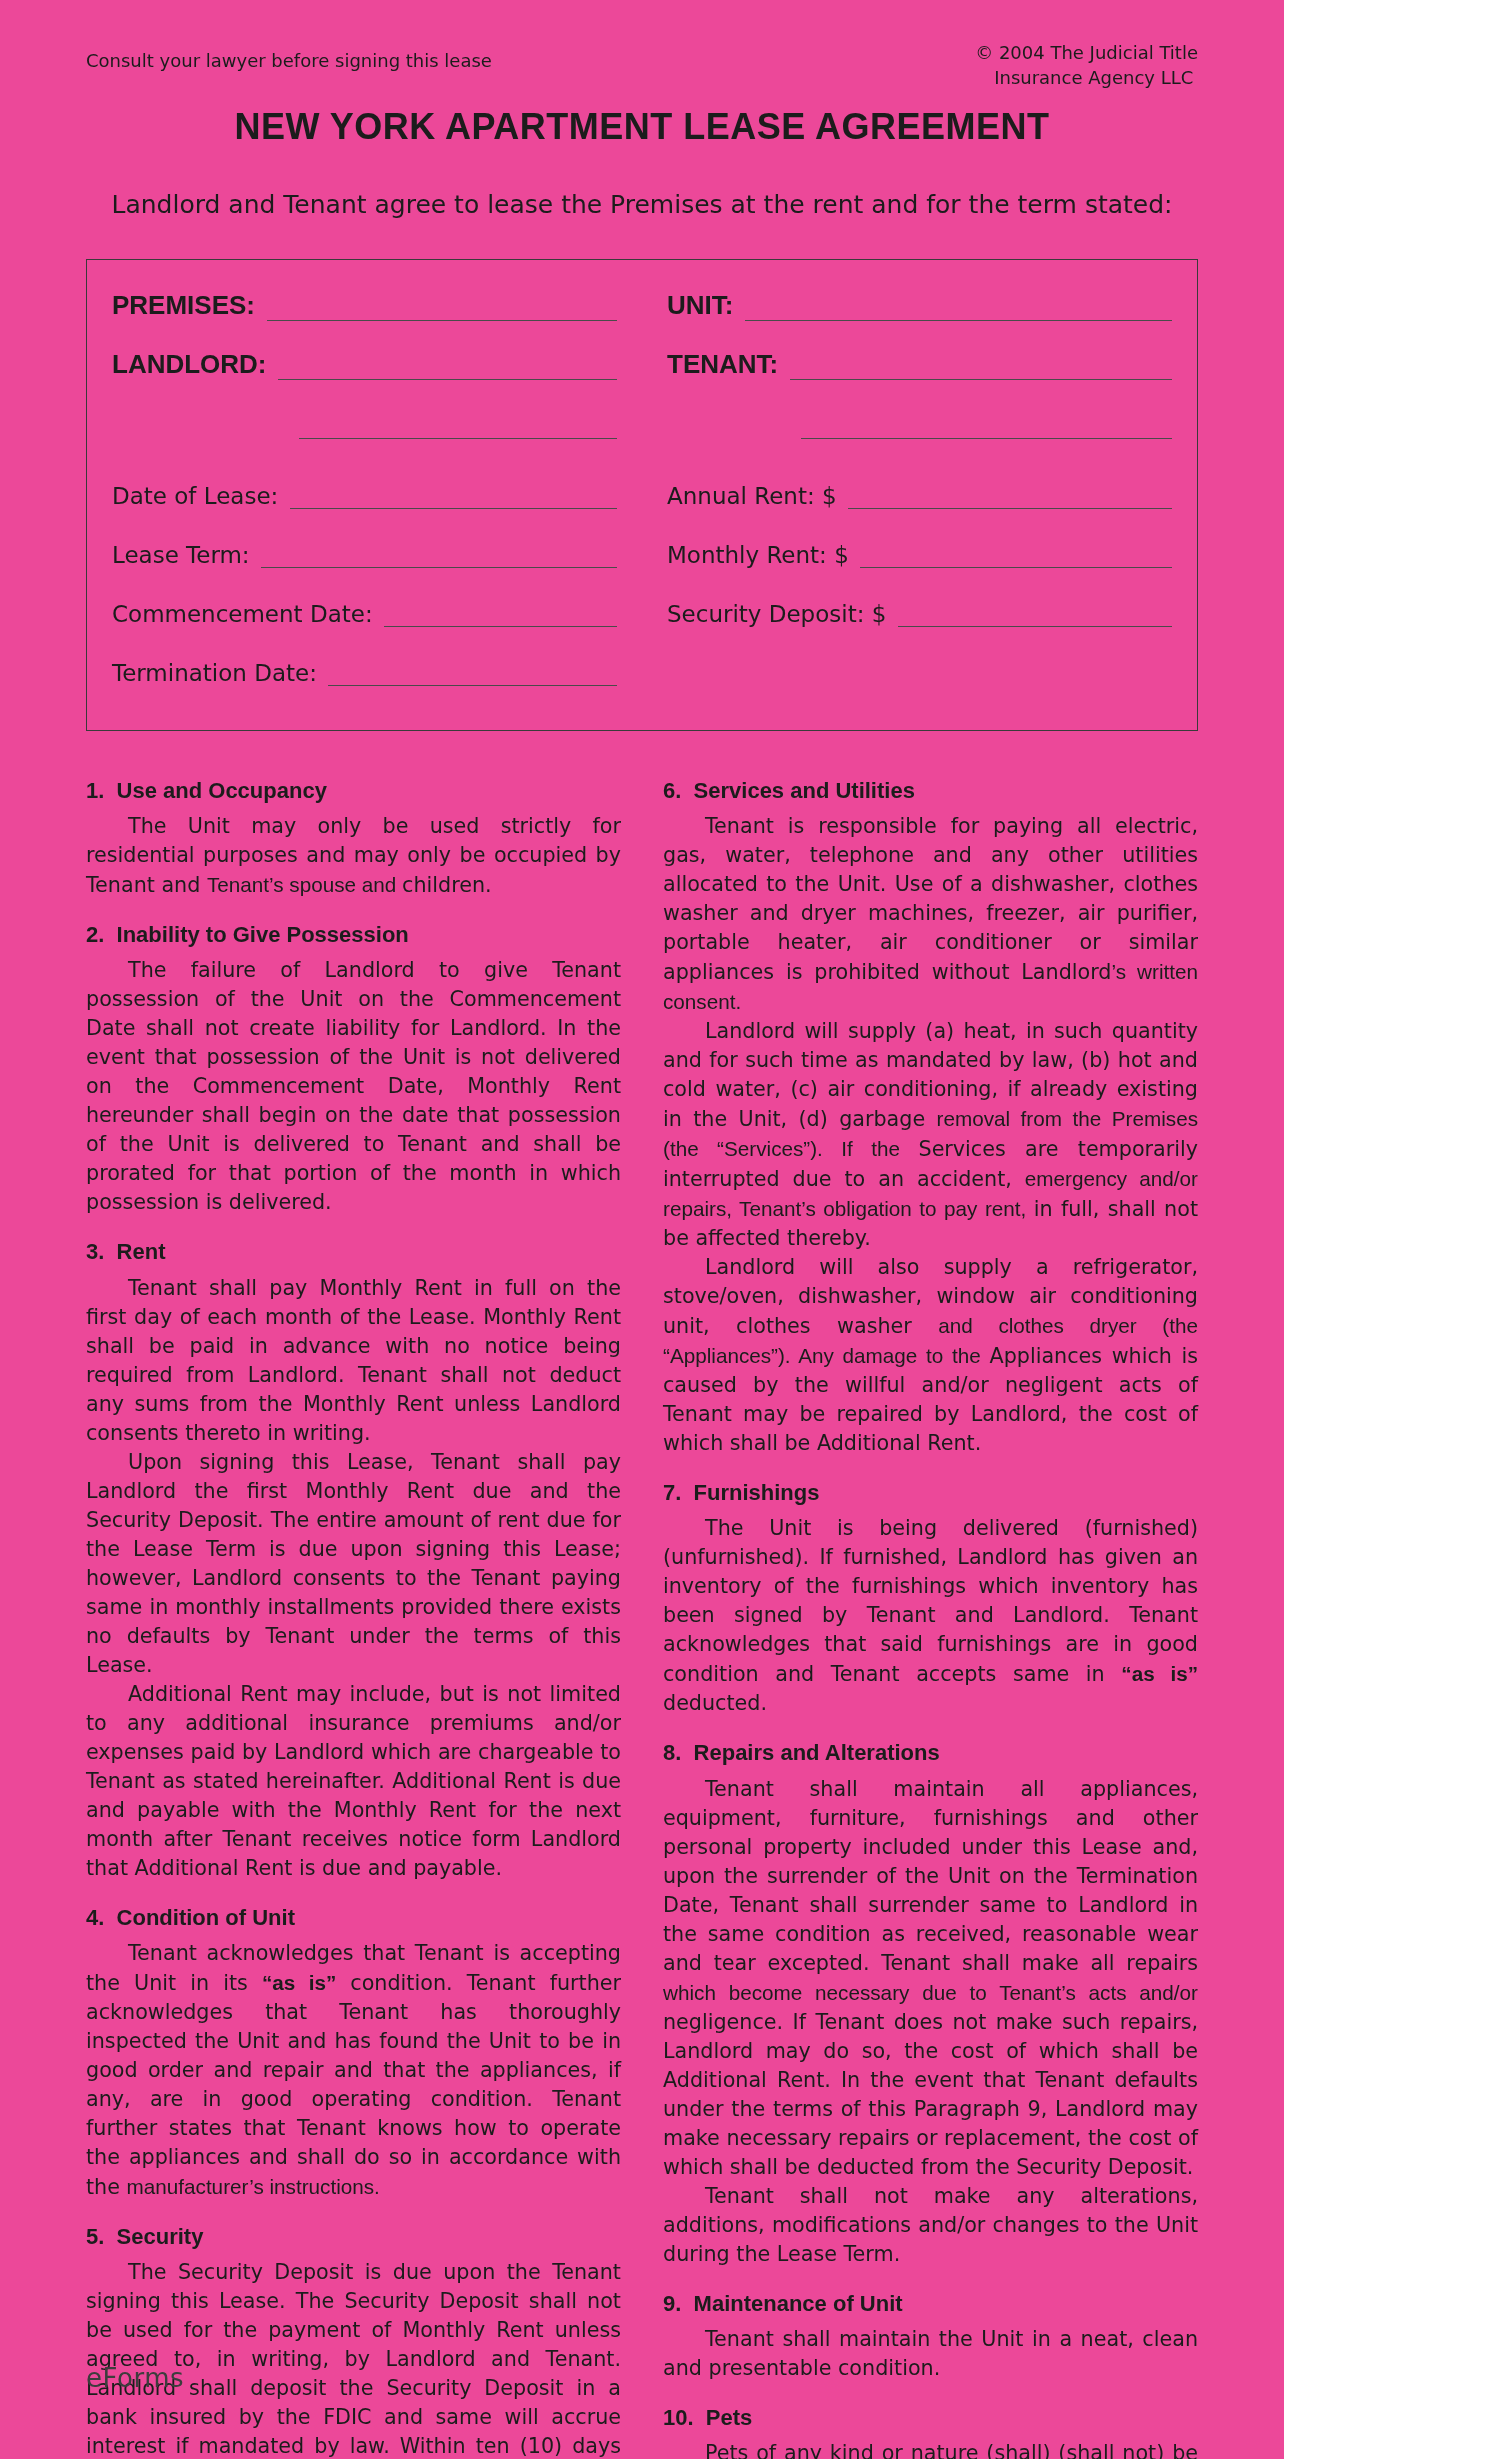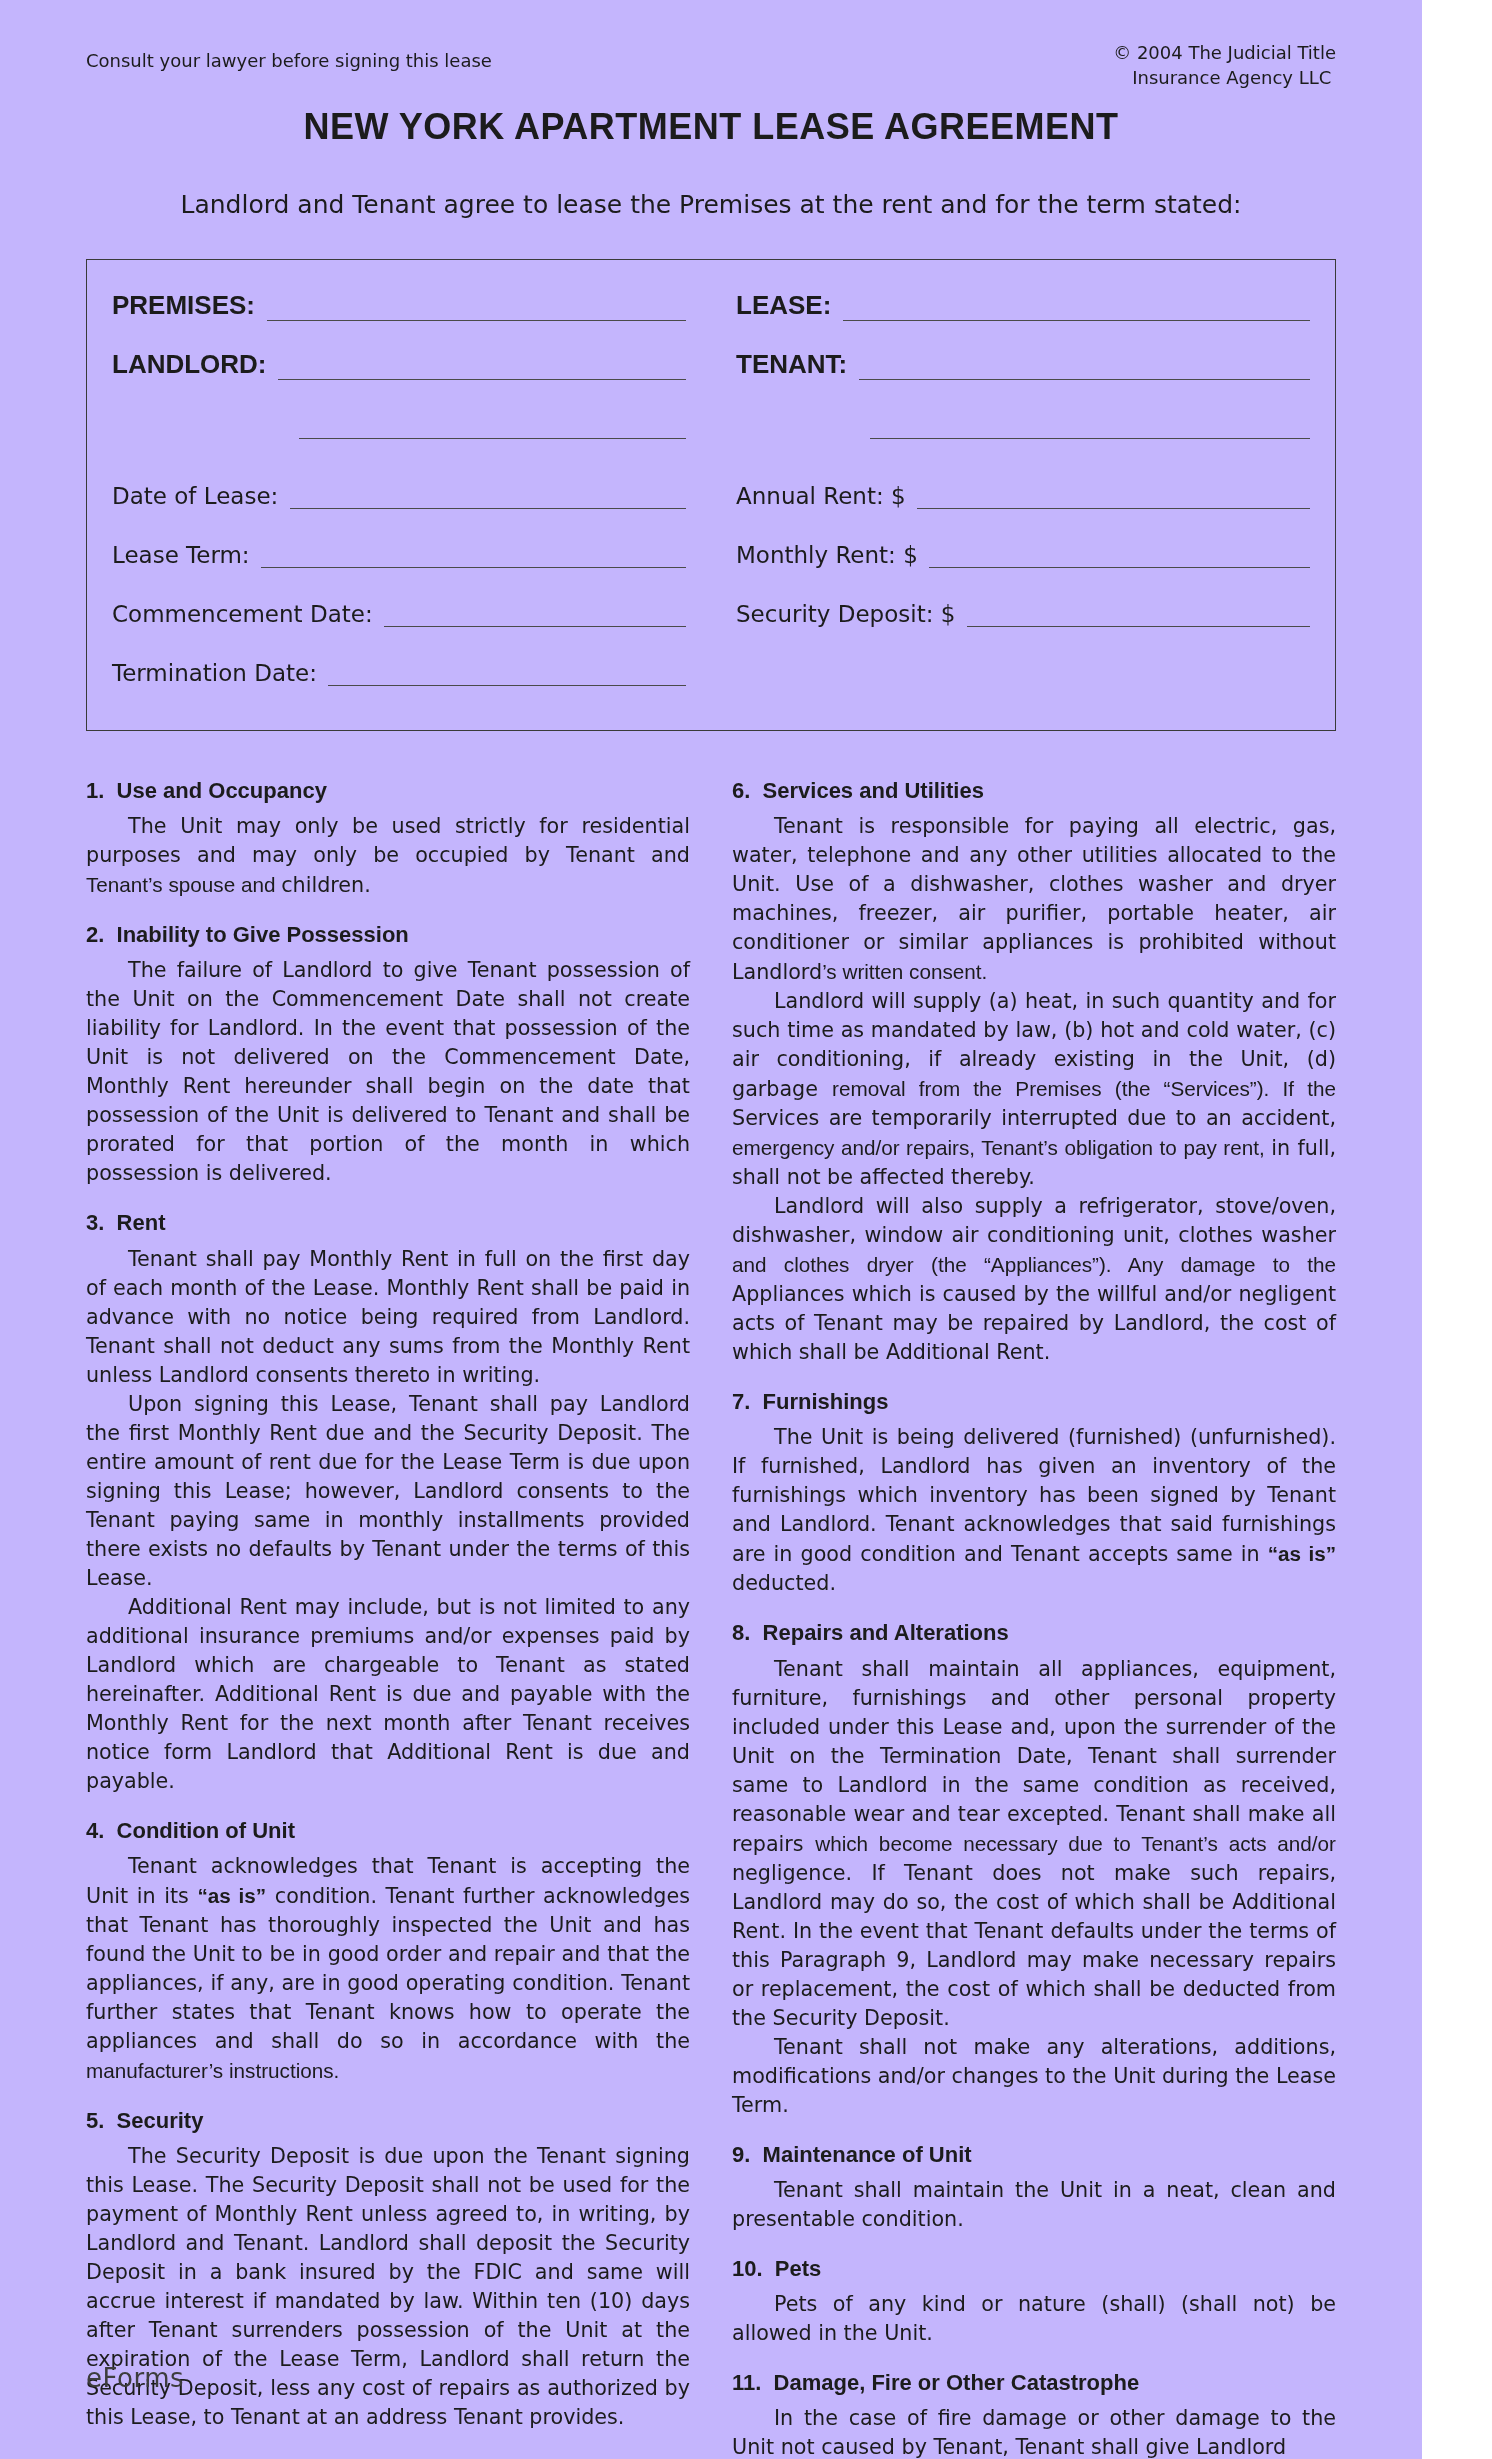--- a/index.html
+++ b/index.html
@@ -1,19 +1,19 @@
 <!DOCTYPE html>
 <html><head>
 <meta charset="utf-8">
 <style>
   html,body { margin:0; padding:0; background:#ffffff; }
   .page {
     position:relative;
-    width:1422px; height:2459px;
-    background:#c4b5fd;
+    width:1284px; height:2459px;
+    background:#ec4899;
     color:#1c1c1c;
     font-family:"DejaVu Sans", sans-serif;
     box-sizing:border-box;
     padding:40px 86px 0 86px;
     overflow:hidden;
   }
   .topbar { display:flex; justify-content:space-between; align-items:flex-start; font-size:18px; }
   .disclaimer { padding-top:9.6px; }
   .copyright { line-height:1.4; }
   .copyright .line2 { margin-left:19px; }
@@ -69,21 +69,21 @@
   <p class="subtitle">Landlord and Tenant agree to lease the Premises at the rent and for the term stated:</p>
 
   <div class="formbox">
 
     <div class="frow">
       <div class="fcell">
         <span class="flabel-bold">PREMISES:</span>
         <span class="fline"></span>
       </div>
       <div class="fcell">
-        <span class="flabel-bold">LEASE:</span>
+        <span class="flabel-bold">UNIT:</span>
         <span class="fline"></span>
       </div>
     </div>
 
     <div class="frow">
       <div class="fcell">
         <span class="flabel-bold">LANDLORD:</span>
         <span class="fline"></span>
       </div>
       <div class="fcell">

